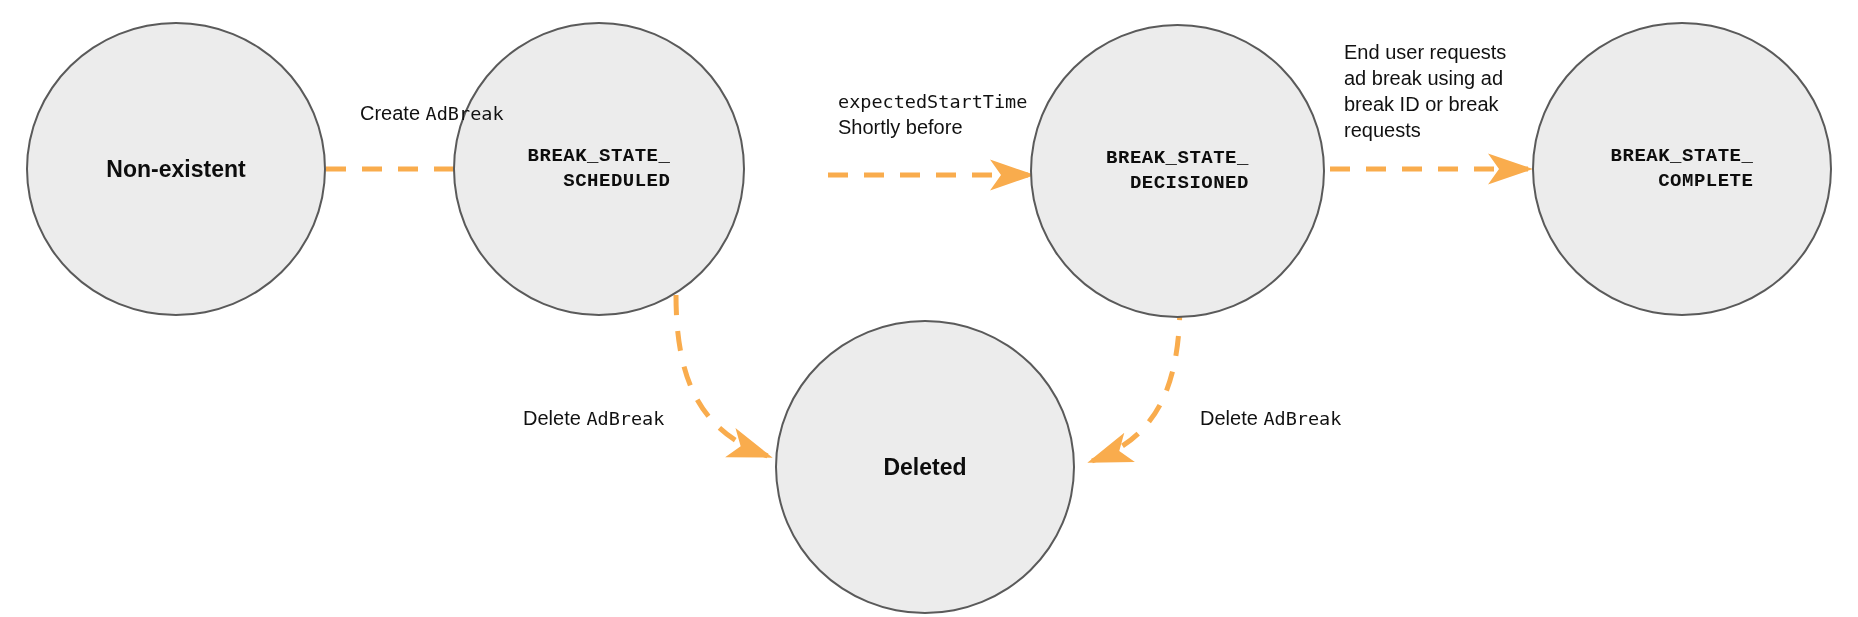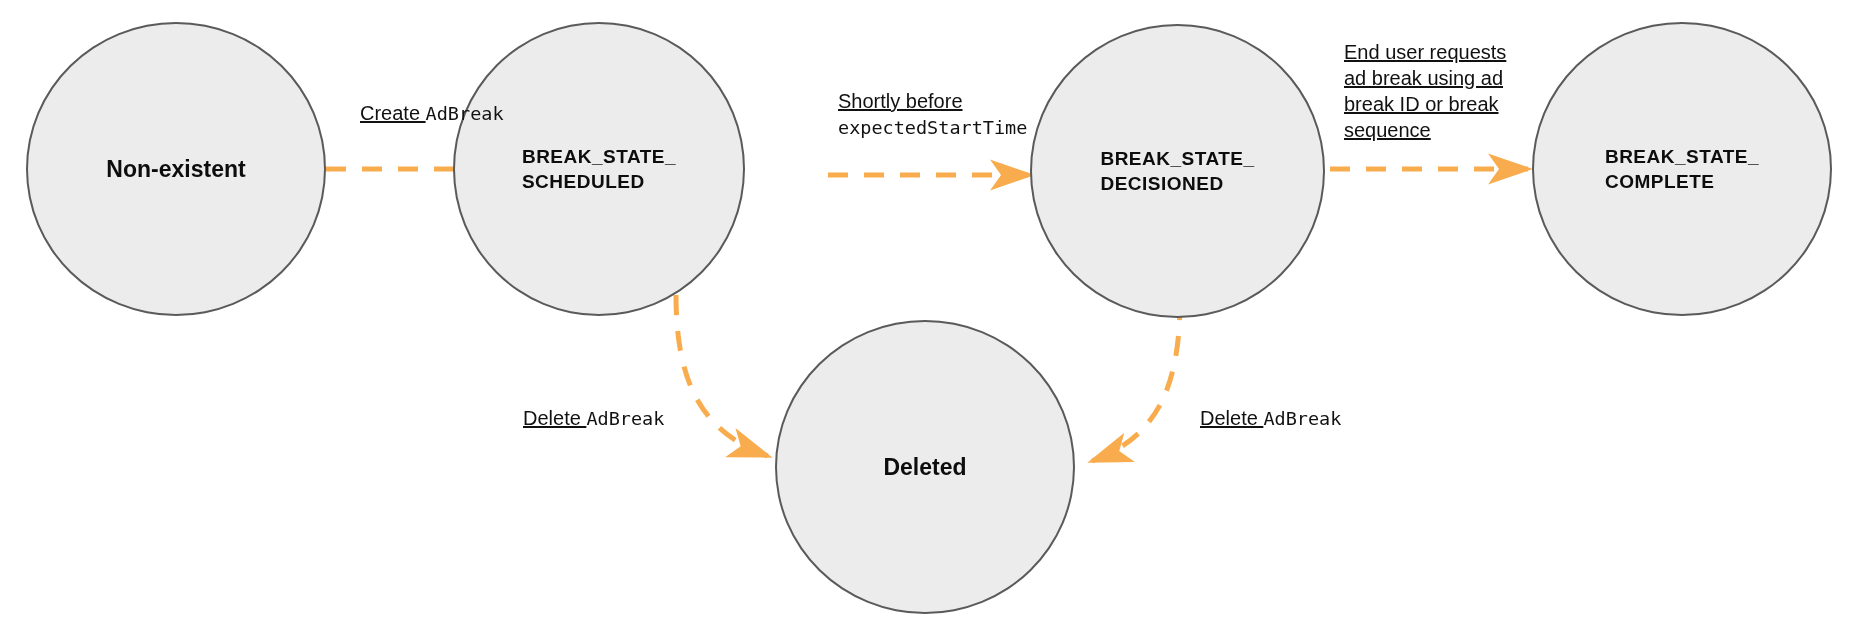--- a/index.html
+++ b/index.html
@@ -27,49 +27,48 @@
   }
   .node {
     position: absolute;
     box-sizing: border-box;
     border-radius: 50%;
     background: #ececec;
     border: 2px solid #5a5a5a;
     display: flex;
     align-items: center;
     justify-content: center;
-    text-align: left;
+    text-align: right;
   }
   .node-label {
     font-size: 21px;
     font-weight: bold;
     color: #0d0d0d;
     line-height: 1.32;
     letter-spacing: 0px;
     white-space: pre-line;
   }
   .node-label.mono {
-    font-family: Liberation Sans, sans-serif;
+    font-family: Liberation Mono, monospace;
     font-size: 19px;
     letter-spacing: 0.5px;
   }
   .node-label.sans {
     font-family: "Liberation Sans", sans-serif;
     font-size: 23px;
   }
   .edge-label {
     position: absolute;
     color: #111111;
     font-size: 20px;
     line-height: 1.30;
     white-space: nowrap;
   }
   .edge-label .sans {
     font-family: "Liberation Sans", sans-serif;
-    text-decoration: underline;
   }
   .edge-label .mono {
     font-family: "DejaVu Sans Mono", monospace;
     font-size: 18.5px;
   }
   .edge-label .line {
     display: block;
   }
 </style>
 </head>
@@ -116,29 +115,29 @@
 
   <div class="node" style="left:775px; top:320px; width:300px; height:294px;">
     <span class="node-label sans">Deleted</span>
   </div>
 
   <div class="edge-label" style="left:360px; top:100px;">
     <span class="line"><span class="sans">Create </span><span class="mono">AdBreak</span></span>
   </div>
 
   <div class="edge-label" style="left:838px; top:88px;">
+    <span class="line"><span class="mono">expectedStartTime</span></span>
     <span class="line"><span class="sans">Shortly before</span></span>
-    <span class="line"><span class="mono">expectedStartTime</span></span>
   </div>
 
   <div class="edge-label" style="left:1344px; top:39px;">
     <span class="line"><span class="sans">End user requests</span></span>
     <span class="line"><span class="sans">ad break using ad</span></span>
     <span class="line"><span class="sans">break ID or break</span></span>
-    <span class="line"><span class="sans">sequence</span></span>
+    <span class="line"><span class="sans">requests</span></span>
   </div>
 
   <div class="edge-label" style="left:523px; top:405px;">
     <span class="line"><span class="sans">Delete </span><span class="mono">AdBreak</span></span>
   </div>
 
   <div class="edge-label" style="left:1200px; top:405px;">
     <span class="line"><span class="sans">Delete </span><span class="mono">AdBreak</span></span>
   </div>
 

